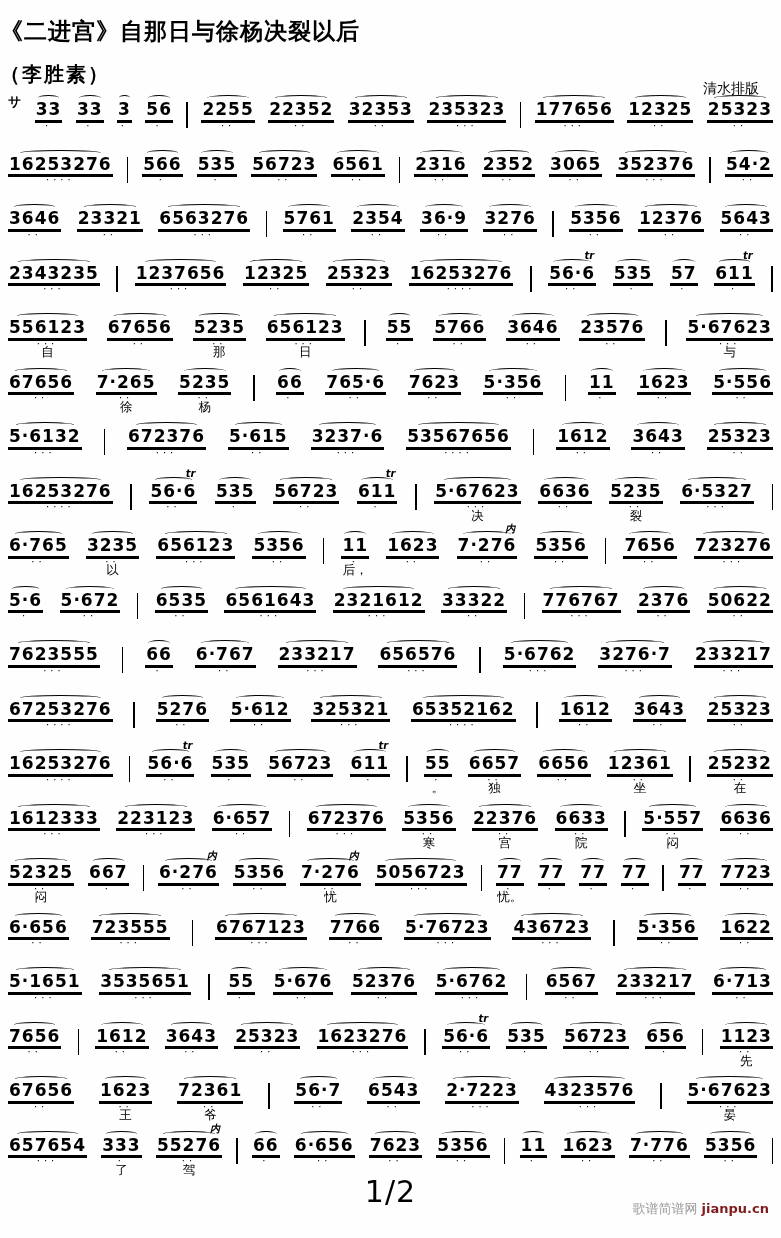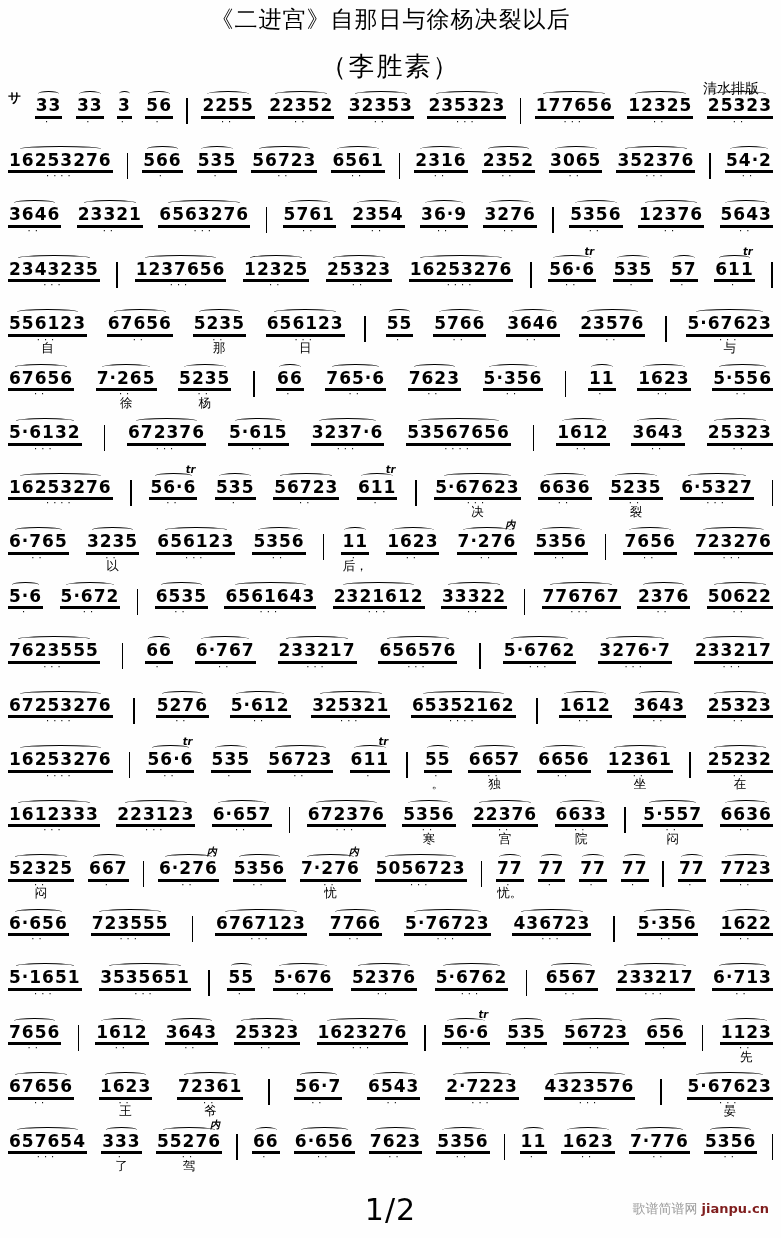--- a/index.html
+++ b/index.html
@@ -1,35 +1,35 @@
 <!DOCTYPE html>
 <html><head>
 <meta charset="utf-8">
 <style>
   html,body{margin:0;padding:0;background:#e8e8e8;}
   .page{position:relative;width:781px;height:1238px;background:#fefefe;margin:0 auto;
         font-family:"DejaVu Sans","Liberation Sans",sans-serif;color:#000;overflow:hidden;}
-  .title{margin-top:4px;text-align:center;font-size:23px;font-weight:normal;letter-spacing:1px;}
-  .subtitle{margin-top:14px;text-align:center;font-size:26px;font-weight:normal;letter-spacing:2px;}
+  .title{margin-top:16px;font-size:23px;font-weight:bold;letter-spacing:1px;}
+  .subtitle{margin-top:14px;font-size:20px;font-weight:bold;letter-spacing:2px;}
   .meta{position:absolute;top:80px;right:22px;font-size:14px;}
   .tempo{margin:12px 0 0 8px;font-size:13px;font-weight:bold;}
   .score{margin:4px 8px 0 8px;}
   .line{display:flex;justify-content:space-between;align-items:flex-start;height:54.5px;}
   .tok{position:relative;display:inline-flex;flex-direction:column;align-items:center;margin-top:3px;}
   .arc{width:78%;min-width:10px;height:5px;border-top:1.4px solid #000;
        border-radius:100% 100% 0 0/100% 100% 0 0;}
   .num{font-size:17px;font-weight:bold;letter-spacing:1px;line-height:1.05;
        padding:0 1px 1px 1px;border-bottom:1px solid #000;box-shadow:0 2px 0 0 #000;}
   .dots{height:6px;font-size:10px;line-height:6px;letter-spacing:4px;margin-top:2px;color:#000;}
   .lyric{position:absolute;top:31px;left:50%;transform:translateX(-50%);
          font-size:12.5px;font-weight:normal;white-space:nowrap;letter-spacing:0;}
   .above{position:absolute;top:-9px;right:2px;font-size:10px;font-weight:bold;font-style:italic;}
   .bar{width:1.5px;height:26px;background:#000;margin-top:10px;flex:0 0 auto;}
   .pre{font-size:13px;font-weight:bold;margin-top:1px;}
-  .footer-page{position:absolute;left:50%;transform:translateX(-50%);bottom:11px;
+  .footer-page{position:absolute;left:50%;transform:translateX(-50%);bottom:29px;
                font-size:30px;letter-spacing:1px;}
   .footer-site{position:absolute;right:12px;bottom:20px;font-size:13px;color:#9a9a9a;}
   .footer-site .red{color:#7f1d1d;font-weight:bold;}
 </style>
 </head>
 <body>
 
 <div class="page">
   <div class="title">《二进宫》自那日与徐杨决裂以后</div>
   <div class="subtitle">（李胜素）</div>

